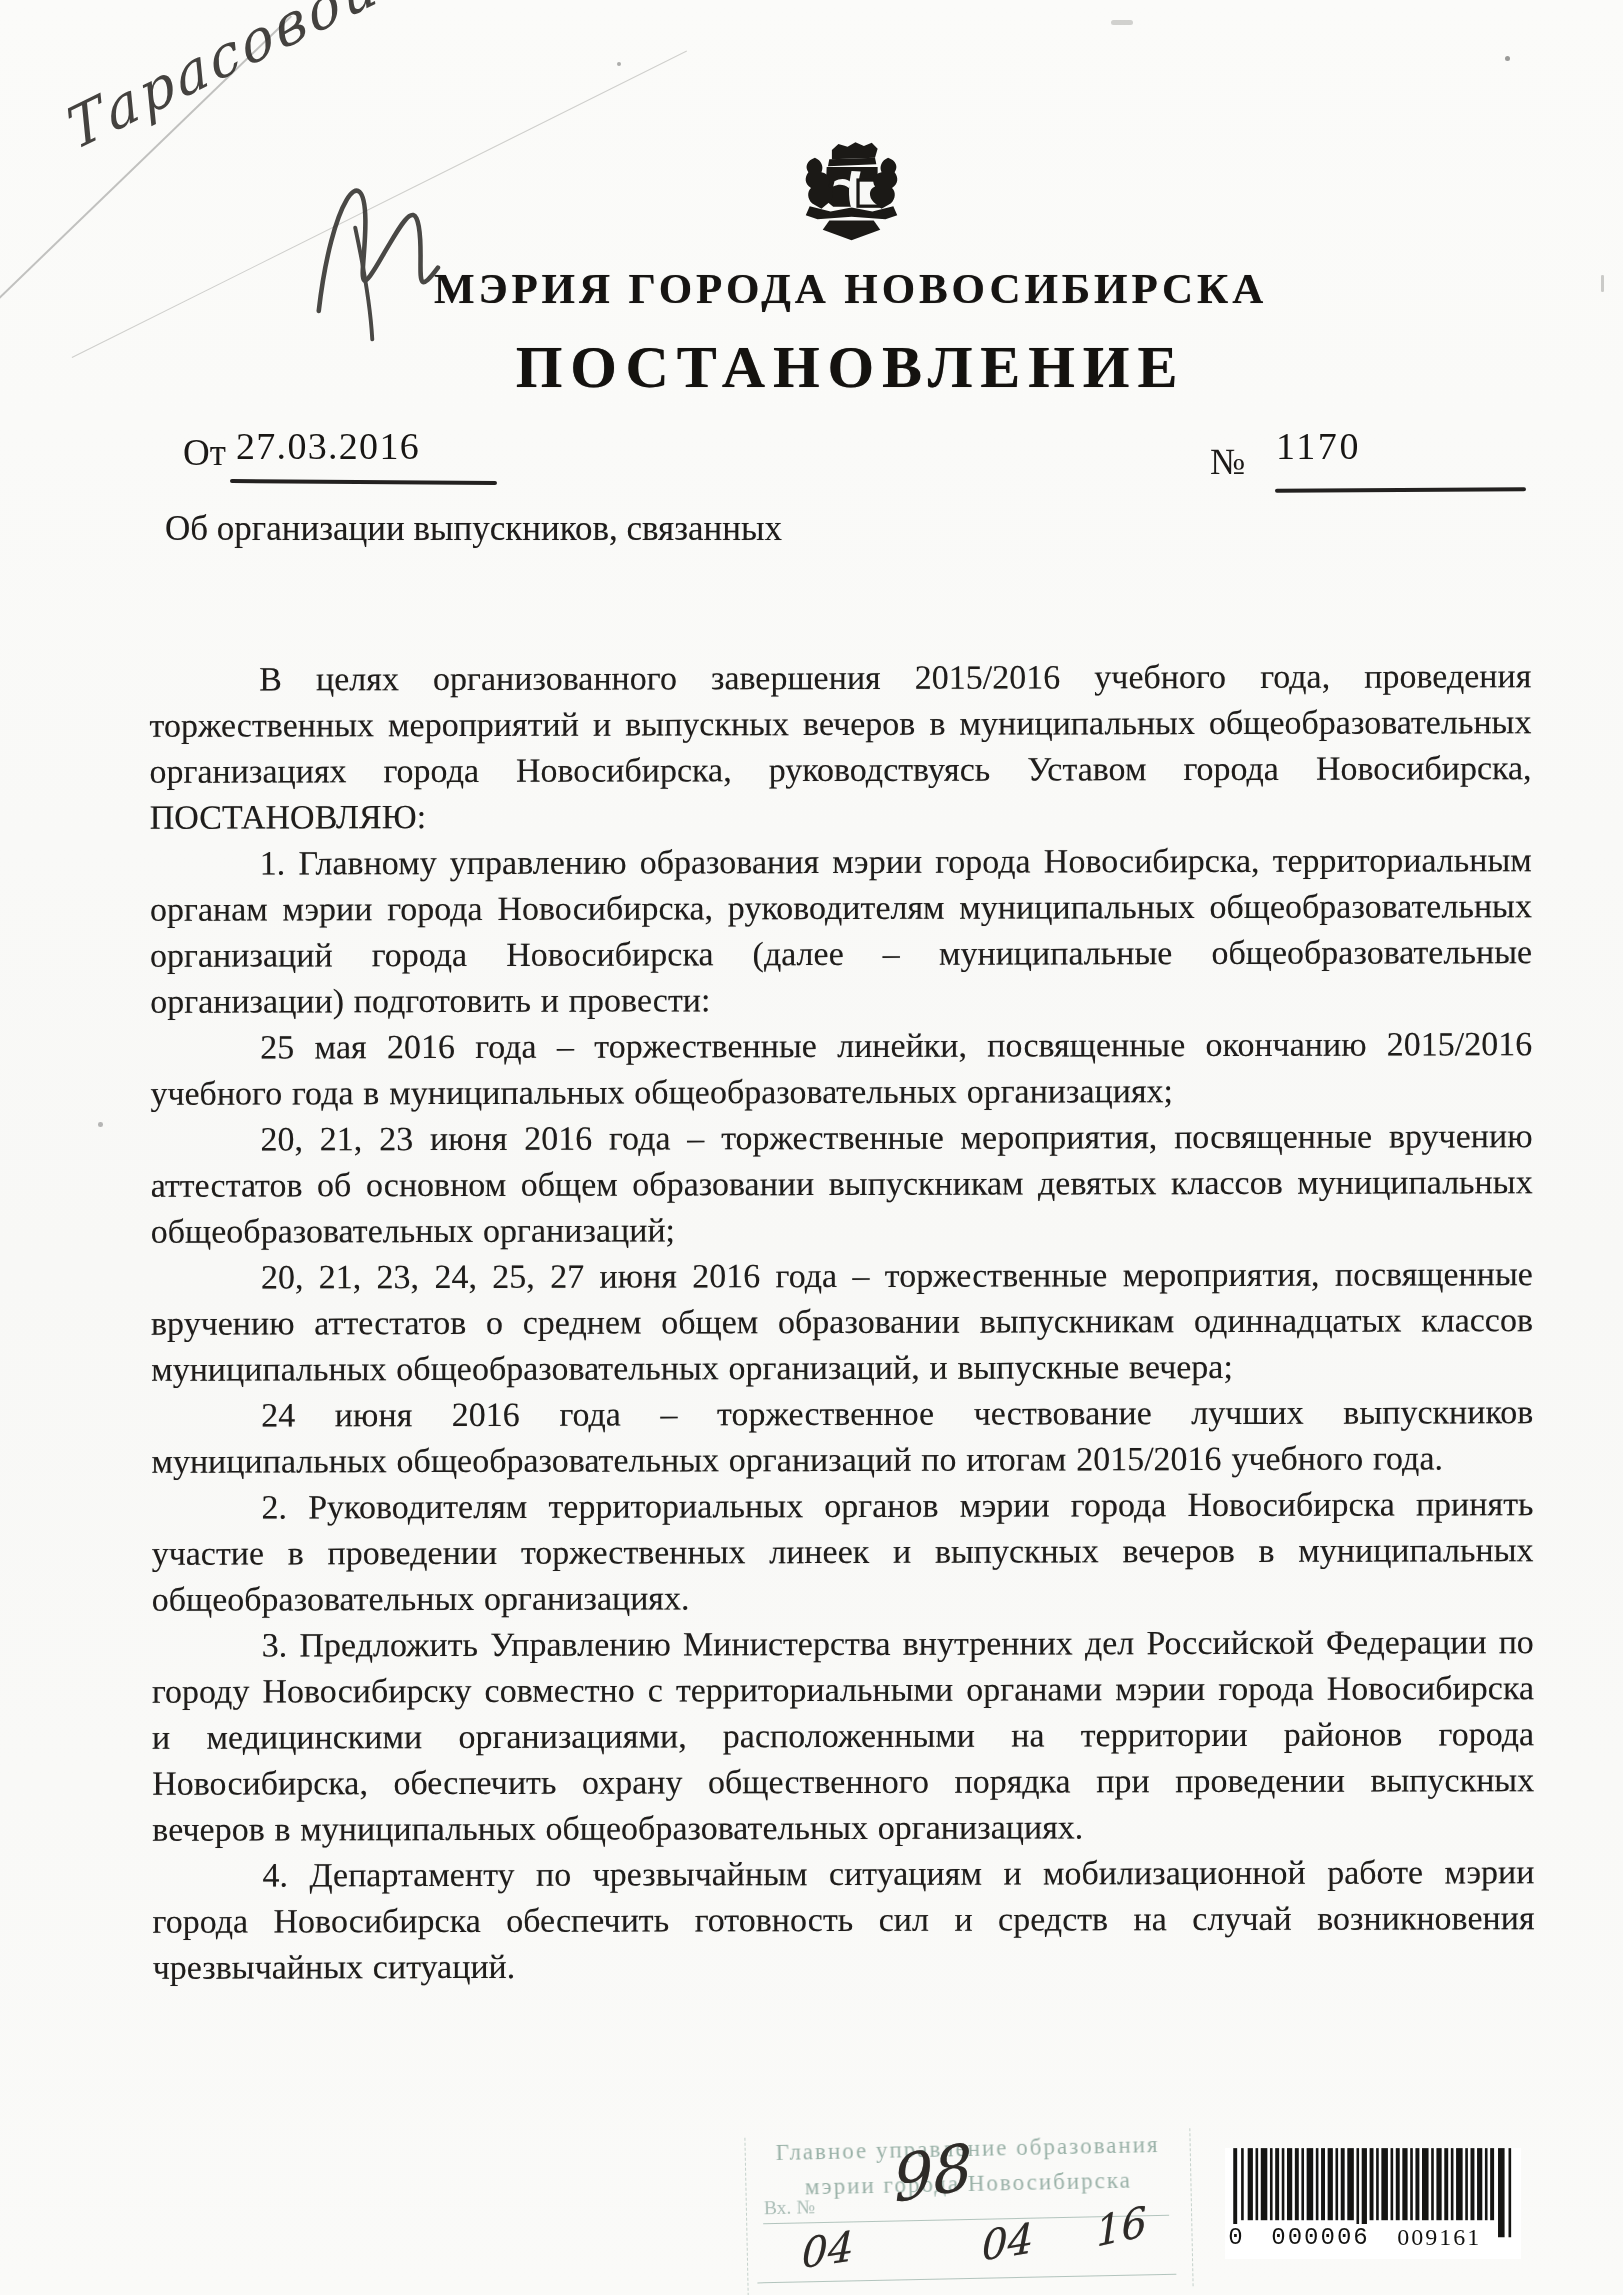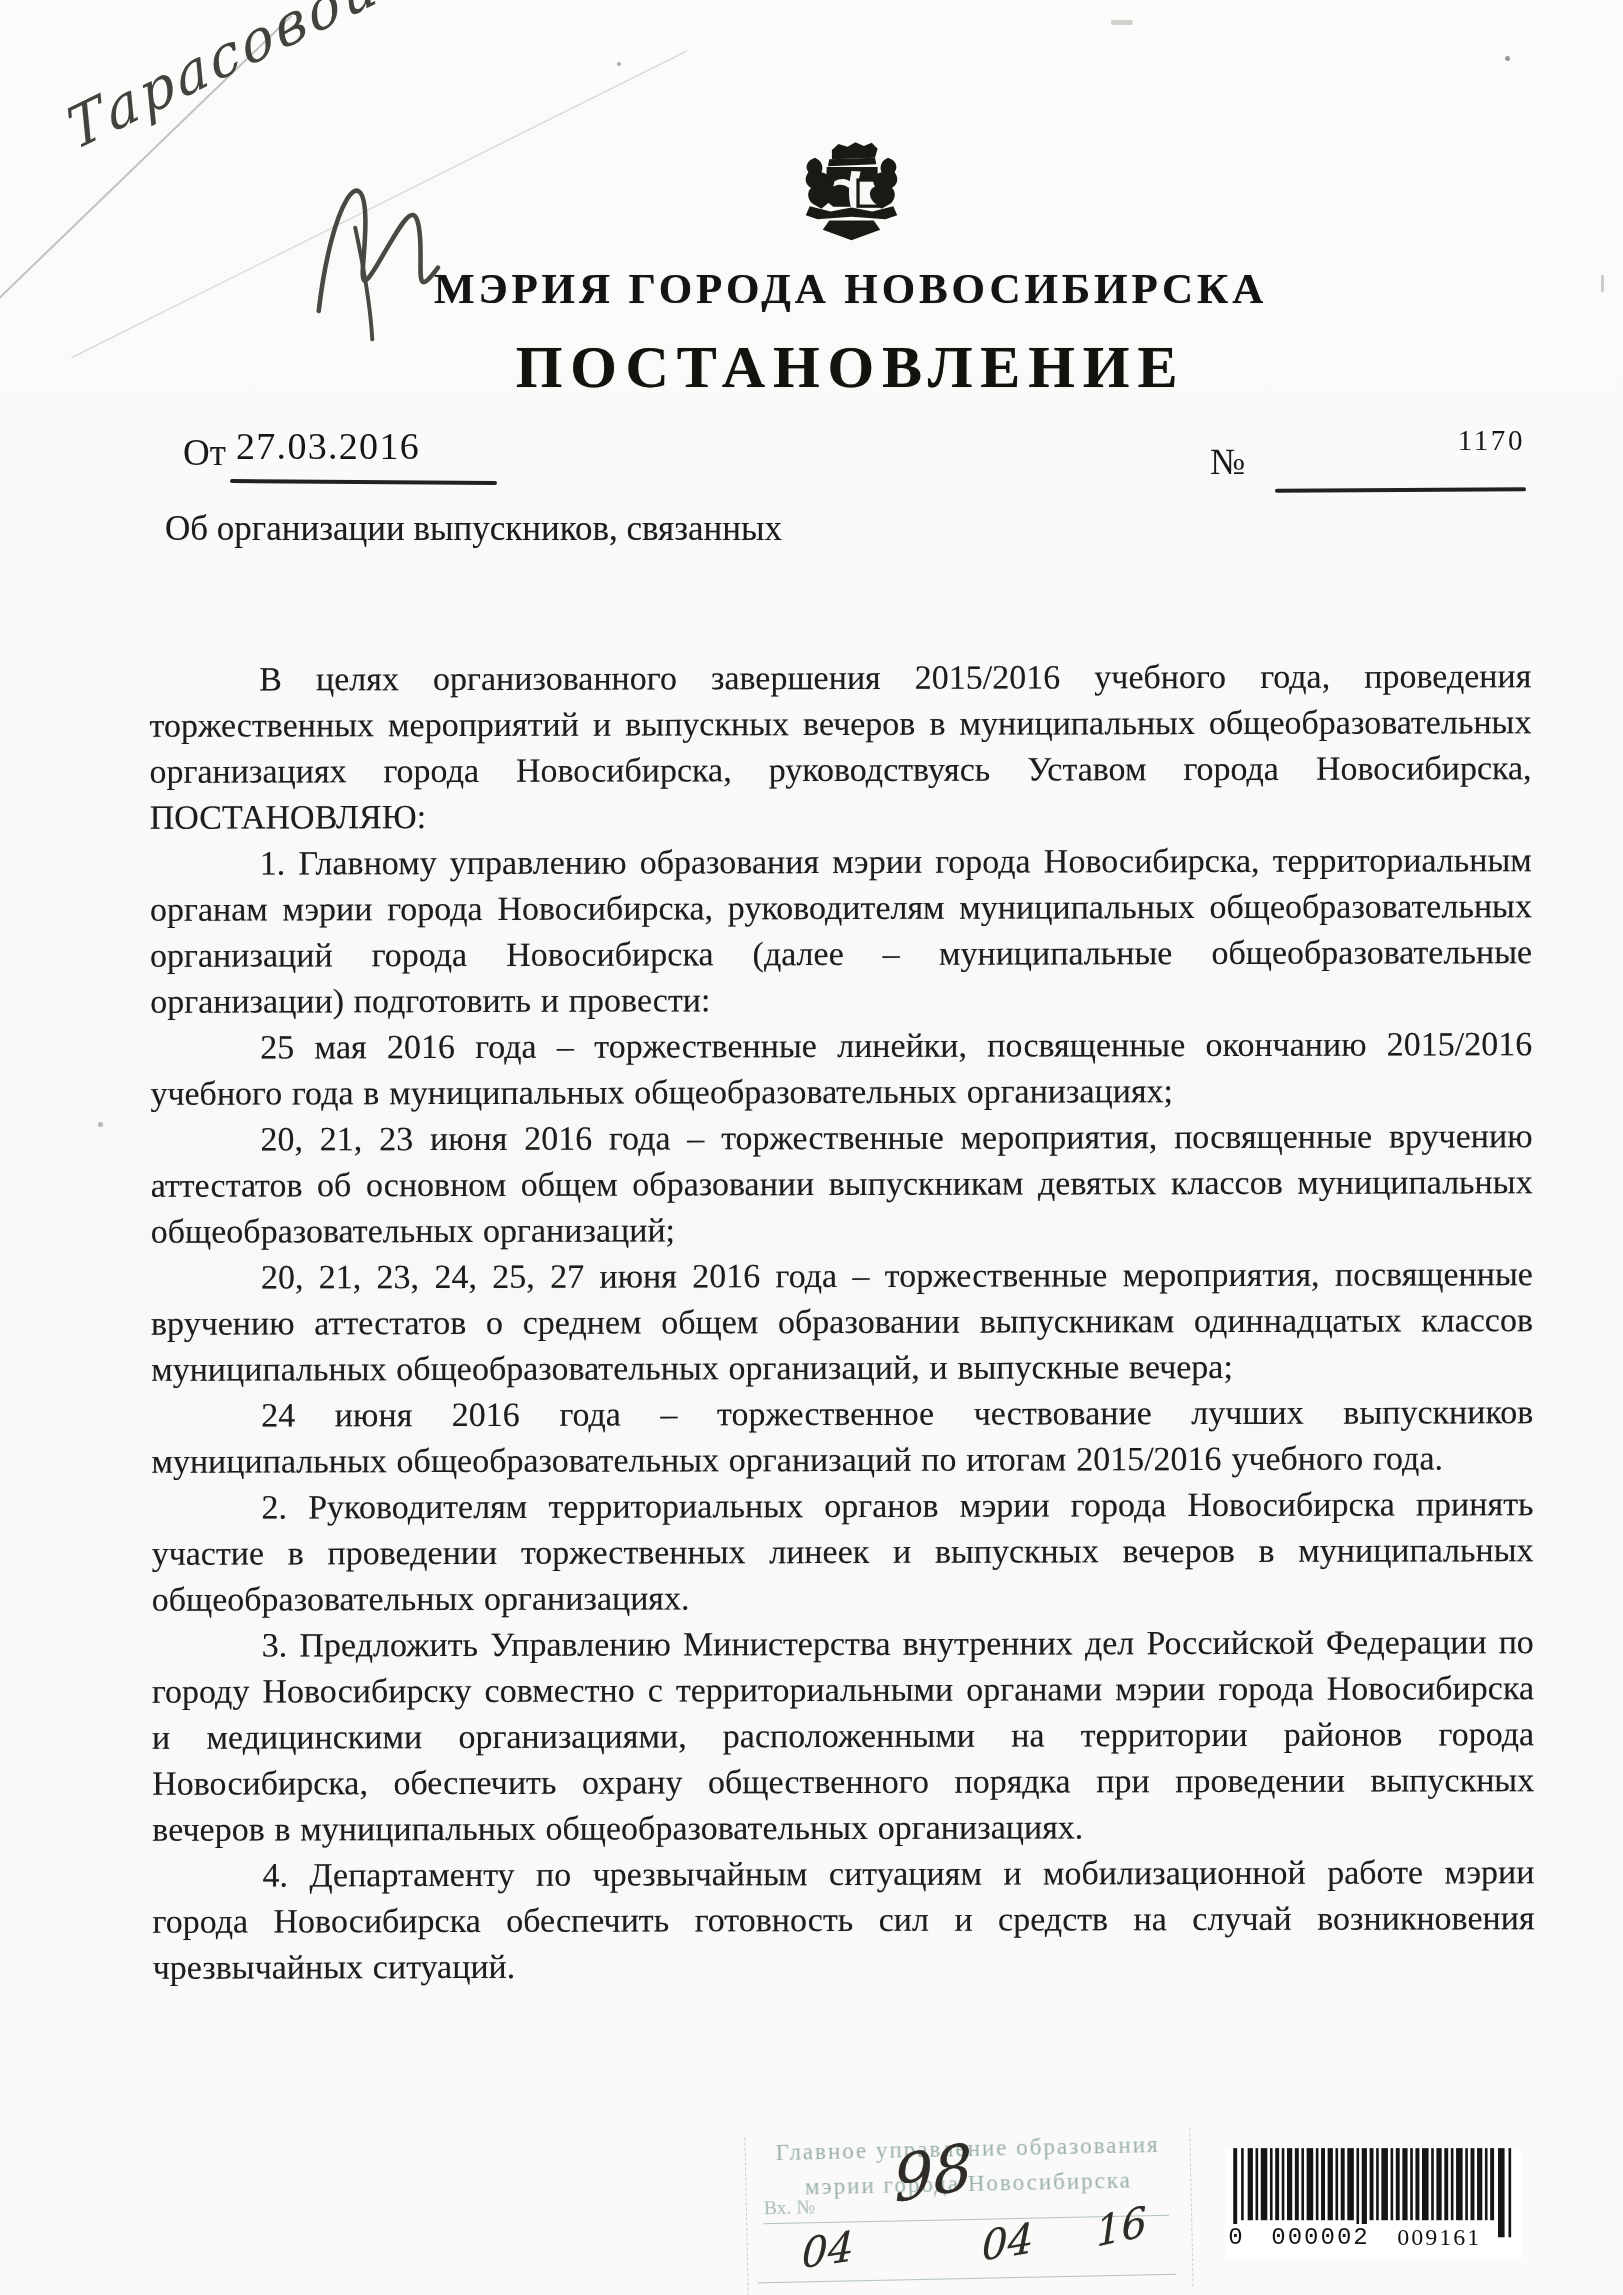--- a/index.html
+++ b/index.html
@@ -35,21 +35,21 @@
     position:absolute;left:39px;top:333px;width:1623px;text-align:center;
     font-size:60px;font-weight:bold;letter-spacing:7.9px;color:#14120f;
     text-shadow:0 0 0.7px rgba(0,0,0,.6);
   }
   
   .meta-label{position:absolute;font-size:37px;color:#1c1a18;}
   .date-label{left:156px;top:431px;margin-left:27px;}
   .date-value{position:absolute;left:236px;top:424px;width:262px;text-align:left;font-size:38px;letter-spacing:1.3px;color:#181614;}
   .date-underline{position:absolute;left:230px;top:480px;width:267px;height:3.9px;background:#232120;transform:rotate(.4deg);border-radius:2px;}
   .num-label{left:1210px;top:440px;}
-  .num-value{position:absolute;left:1276px;top:424px;width:249px;text-align:right;font-size:29px;letter-spacing:2.6px;color:#181614;}
+  .num-value{position:absolute;left:1276px;top:424px;width:249px;text-align:left;font-size:38px;letter-spacing:2.6px;color:#181614;}
   .num-underline{position:absolute;left:1275px;top:488px;width:251px;height:3.9px;background:#232120;transform:rotate(-.3deg);border-radius:2px;}
   
   .subject{position:absolute;left:165px;top:505px;width:916px;font-size:35px;line-height:48px;color:#1e1c1a;text-shadow:0 0 0.7px rgba(0,0,0,.35);}
   
   .body-text{
     position:absolute;left:151px;top:655px;width:1382px;
     font-size:34px;line-height:46px;text-align:justify;
     transform:rotate(-.15deg);
     text-shadow:0 0 0.7px rgba(0,0,0,.38);
     word-spacing:1.3px;
@@ -216,18 +216,18 @@
         <rect x="362" y="0" width="4" height="110"></rect>
           <rect x="370" y="0" width="6" height="110"></rect>
         <rect x="380" y="0" width="8" height="110"></rect>
           <rect x="392" y="0" width="4" height="110"></rect>
         <rect x="400" y="0" width="6" height="110"></rect>
           <rect x="412" y="0" width="10" height="136"></rect>
         <rect x="428" y="0" width="4" height="136"></rect>
       </g>
     </svg>
     <span class="bc-digit bc-prefix">0</span>
-    <span class="bc-digit bc-g1">000002</span>
+    <span class="bc-digit bc-g1">000006</span>
     <span class="bc-digit bc-g2">009161</span>
   </div>
 
 </div>
 
 
 </body></html>

